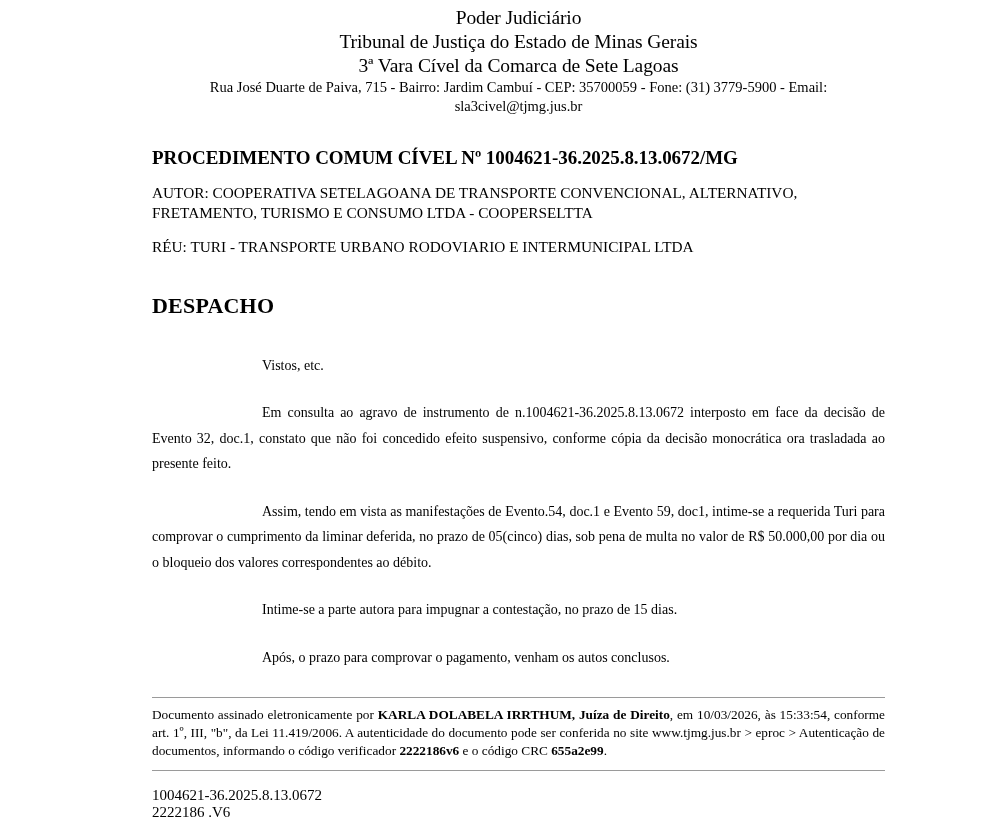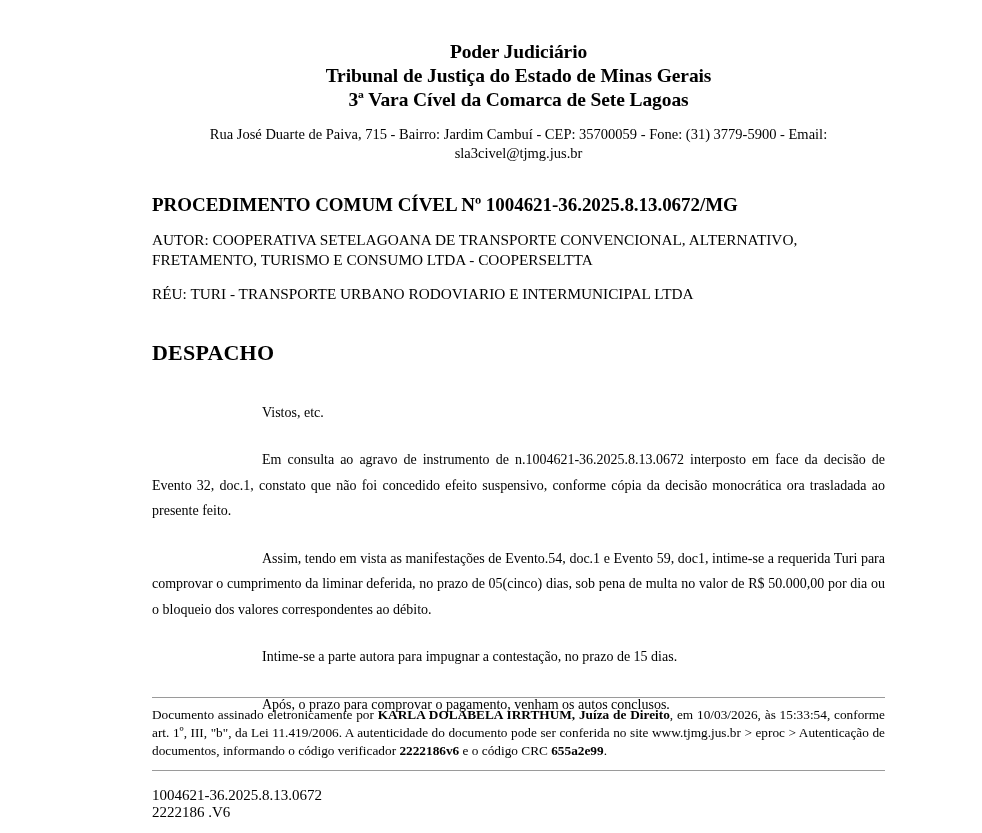--- a/index.html
+++ b/index.html
@@ -26,35 +26,34 @@
   .content {
     position: absolute;
     left: 152px;
     top: 0;
     width: 733px;
   }
 
   
   .court-header {
     text-align: center;
-    font-weight: bold;
+    font-weight: normal;
     font-size: 19.5px;
     line-height: 24px;
+    padding-top: 6px;
     letter-spacing: -0.1px;
-    margin-top: 40px;
   }
   .court-header .line {
     display: block;
     white-space: nowrap;
   }
   .address-block {
     text-align: center;
     font-size: 14.5px;
     line-height: 19px;
-    margin-top: 13px;
   }
   .address-block .line {
     display: block;
   }
 
   
   .case-number {
     font-weight: bold;
     font-size: 19px;
     margin-top: 32px;

